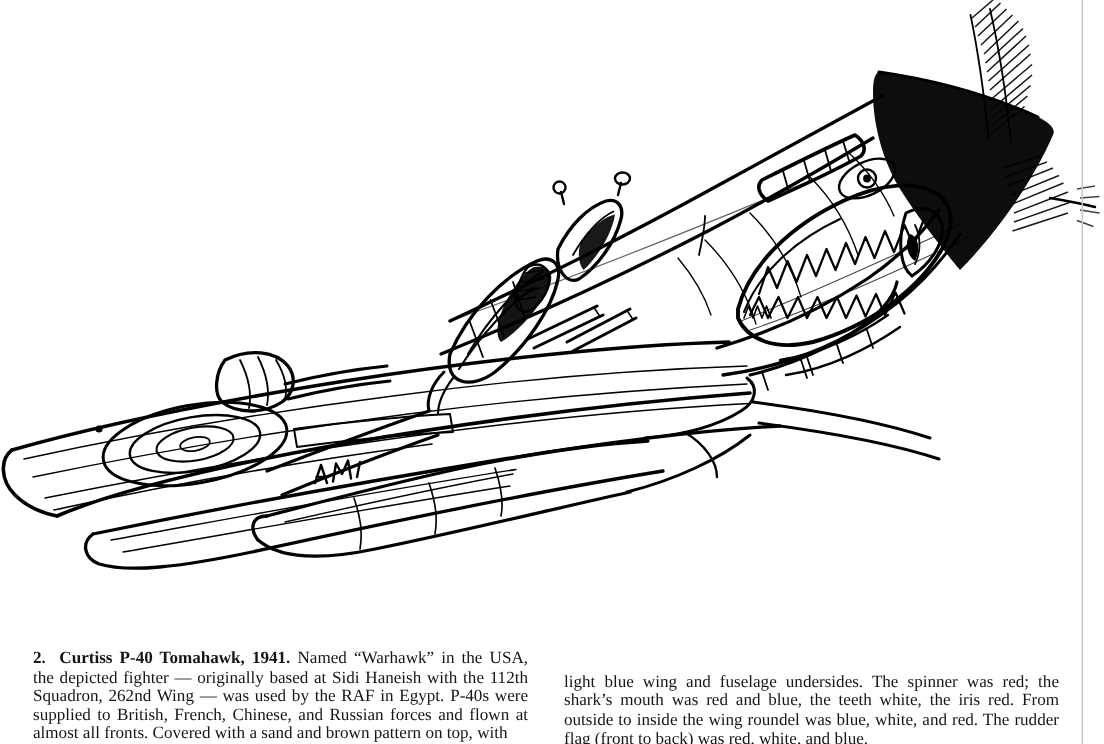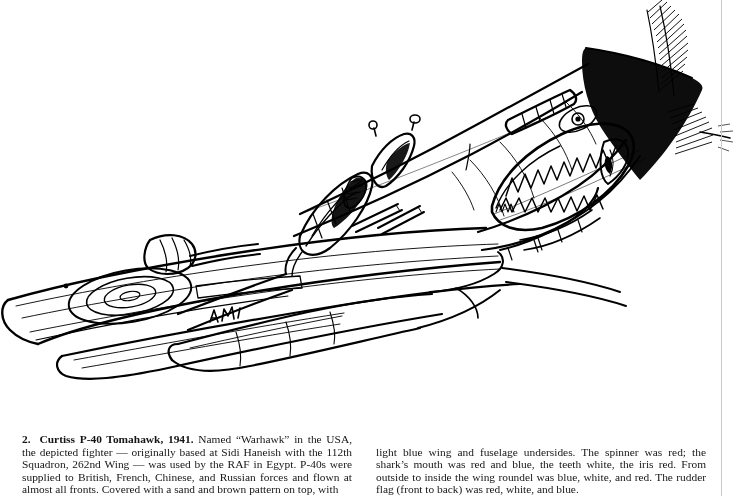--- a/index.html
+++ b/index.html
@@ -19,21 +19,21 @@
 
   
   #page-edge-rule{
     position:absolute;right:14px;top:0;width:1px;height:496px;
     background:#c9c9c9;
   }
 
   
   #caption{
     position:absolute;left:0;top:424px;width:736px;height:72px;
-    display:flex;flex-direction:row;align-items:flex-end;
+    display:flex;flex-direction:row;align-items:center;
   }
   .caption-col{
     font-size:11.4px;
     line-height:12.6px;
     text-align:justify;
     text-justify:inter-word;
     color:#151515;
     -webkit-font-smoothing:antialiased;
   }
   #caption-col-left{

